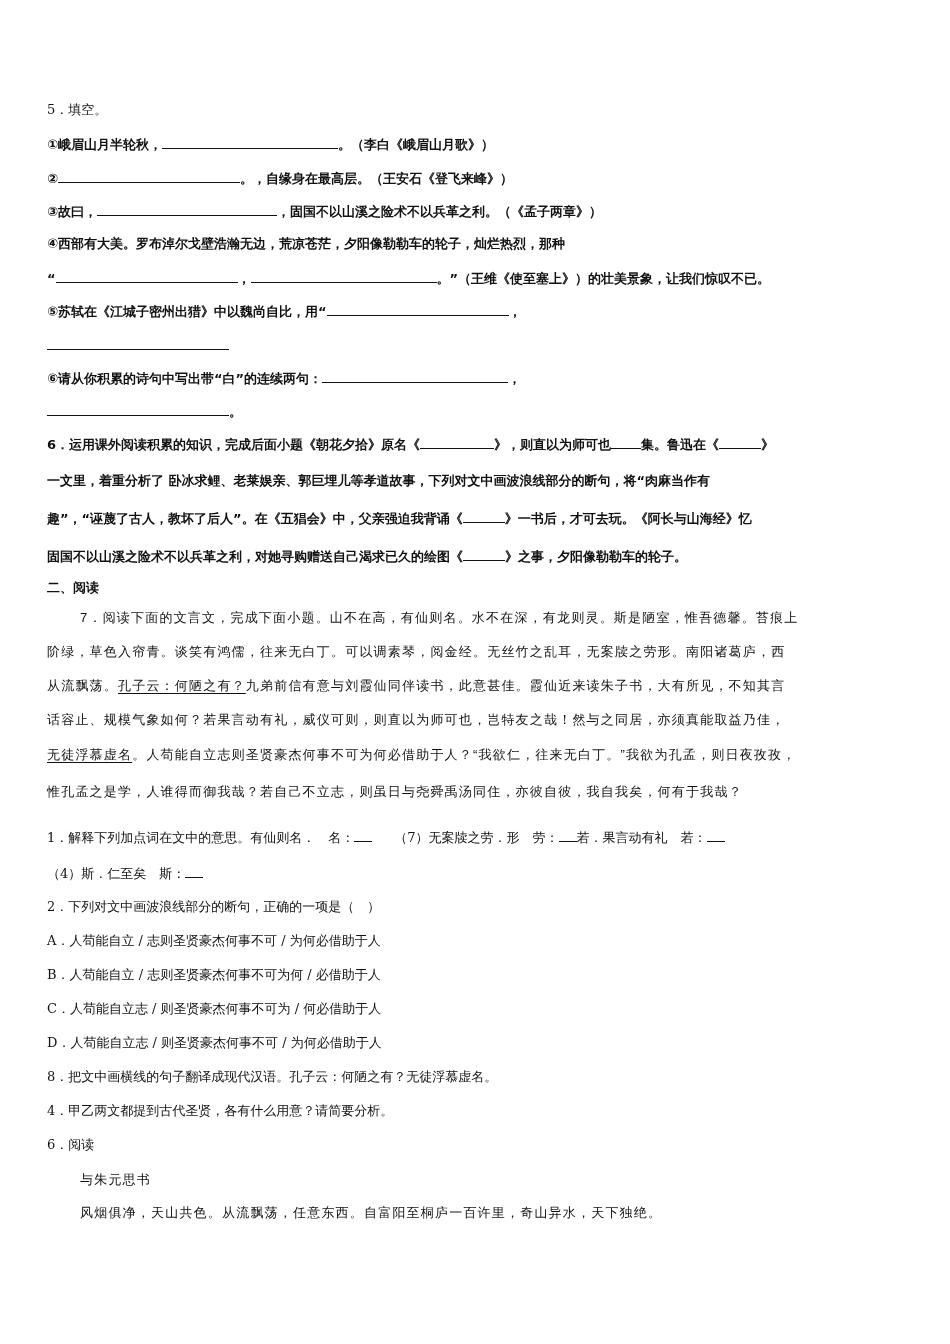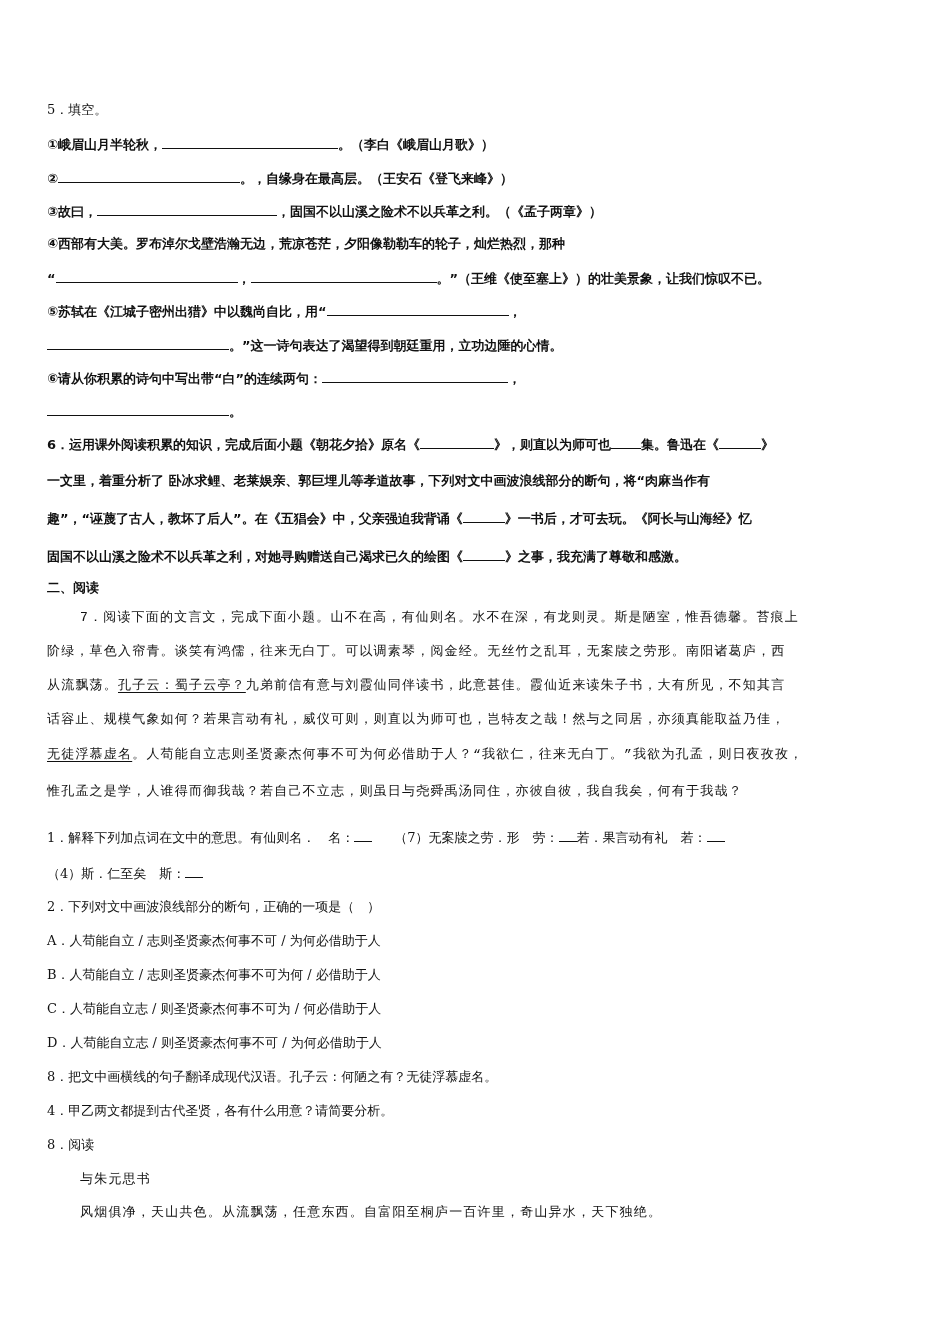--- a/index.html
+++ b/index.html
@@ -1,21 +1,21 @@
 <!DOCTYPE html>
 <html><head>
 <meta charset="utf-8">
 <style>
   html, body { margin:0; padding:0; background:#ffffff; }
   body { width:950px; height:1344px; position:relative; overflow:hidden;
          font-family:"DejaVu Sans", "Liberation Sans", sans-serif; color:#111; }
   .ln { position:absolute; left:47px; white-space:nowrap; font-size:13px; line-height:20px; }
   .bold { font-weight:bold; }
   .serif { font-family:"DejaVu Serif", "Liberation Serif", serif; font-weight:normal; }
-  .kai { font-family:Liberation Mono, monospace; font-weight:normal; letter-spacing:1.2px; }
+  .kai { font-family:Liberation Sans, sans-serif; font-weight:normal; letter-spacing:1.2px; }
   .u { text-decoration:underline; text-underline-offset:3px; }
   .blank { display:inline-block; border-bottom:1px solid #111; height:14px; vertical-align:baseline; }
 </style>
 </head>
 <body>
 
 <div class="ln bold" style="top:100px">
   <span class="serif">5．填空。</span>
 </div>
 
@@ -37,48 +37,48 @@
 
 <div class="ln bold" style="top:268px">
   <span>“</span><span class="blank" style="width:182px"></span><span>，</span><span class="blank" style="width:186px"></span><span>。”（王维《使至塞上》）的壮美景象，让我们惊叹不已。</span>
 </div>
 
 <div class="ln bold" style="top:301px">
   <span>⑤苏轼在《江城子密州出猎》中以魏尚自比，用“</span><span class="blank" style="width:182px"></span><span>，</span>
 </div>
 
 <div class="ln bold" style="top:335px">
-  <span class="blank" style="width:182px"></span><span>。”这一诗句表达了渴望得到朝廷重用，立功边陲的心情。</span>
+  <span class="blank" style="width:182px"></span>
 </div>
 
 <div class="ln bold" style="top:368px">
   <span>⑥请从你积累的诗句中写出带“白”的连续两句：</span><span class="blank" style="width:186px"></span><span>，</span>
 </div>
 
 <div class="ln bold" style="top:401px">
   <span class="blank" style="width:182px"></span><span>。</span>
 </div>
 
 <div class="ln bold" style="top:434px">
   <span>6．运用课外阅读积累的知识，完成后面小题《朝花夕拾》原名《</span><span class="blank" style="width:74px"></span><span>》，则直以为师可也</span><span class="blank" style="width:30px"></span><span>集。鲁迅在《</span><span class="blank" style="width:42px"></span><span>》</span>
 </div>
 <div class="ln bold" style="top:471px">一文里，着重分析了 卧冰求鲤、老莱娱亲、郭巨埋儿等孝道故事，下列对文中画波浪线部分的断句，将“肉麻当作有</div>
 <div class="ln bold" style="top:508px">
   <span>趣”，“诬蔑了古人，教坏了后人”。在《五猖会》中，父亲强迫我背诵《</span><span class="blank" style="width:42px"></span><span>》一书后，才可去玩。《阿长与山海经》忆</span>
 </div>
 <div class="ln bold" style="top:546px">
-  <span>固国不以山溪之险术不以兵革之利，对她寻购赠送自己渴求已久的绘图《</span><span class="blank" style="width:42px"></span><span>》之事，我充满了尊敬和感激。</span>
+  <span>固国不以山溪之险术不以兵革之利，对她寻购赠送自己渴求已久的绘图《</span><span class="blank" style="width:42px"></span><span>》之事，夕阳像勒勒车的轮子。</span>
 </div>
 
 <div class="ln bold" style="top:578px">二、阅读</div>
 
 <div class="ln kai" style="top:608px; left:80px">7．阅读下面的文言文，完成下面小题。山不在高，有仙则名。水不在深，有龙则灵。斯是陋室，惟吾德馨。苔痕上</div>
 <div class="ln kai" style="top:642px">阶绿，草色入帘青。谈笑有鸿儒，往来无白丁。可以调素琴，阅金经。无丝竹之乱耳，无案牍之劳形。南阳诸葛庐，西</div>
 <div class="ln kai" style="top:676px">
-  <span>从流飘荡。</span><span class="u">孔子云：蜀子云亭？</span><span>九弟前信有意与刘霞仙同伴读书，此意甚佳。霞仙近来读朱子书，大有所见，不知其言</span>
+  <span>从流飘荡。</span><span class="u">孔子云：何陋之有？</span><span>九弟前信有意与刘霞仙同伴读书，此意甚佳。霞仙近来读朱子书，大有所见，不知其言</span>
 </div>
 <div class="ln kai" style="top:710px">话容止、规模气象如何？若果言动有礼，威仪可则，则直以为师可也，岂特友之哉！然与之同居，亦须真能取益乃佳，</div>
 <div class="ln kai" style="top:745px">
   <span class="u">无徒浮慕虚名</span><span>。人苟能自立志则圣贤豪杰何事不可为何必借助于人？“我欲仁，往来无白丁。”我欲为孔孟，则日夜孜孜，</span>
 </div>
 <div class="ln kai" style="top:782px">惟孔孟之是学，人谁得而御我哉？若自己不立志，则虽日与尧舜禹汤同住，亦彼自彼，我自我矣，何有于我哉？</div>
 
 <div class="ln serif" style="top:827px">
   <span>1．解释下列加点词在文中的意思。有仙则名．　名：</span><span class="blank" style="width:18px"></span><span style="display:inline-block;width:22px"></span><span>（7）无案牍之劳．形　劳：</span><span class="blank" style="width:18px"></span><span>若．果言动有礼　若：</span><span class="blank" style="width:18px"></span>
 </div>
@@ -86,15 +86,15 @@
   <span>（4）斯．仁至矣　斯：</span><span class="blank" style="width:18px"></span>
 </div>
 <div class="ln serif" style="top:897px">2．下列对文中画波浪线部分的断句，正确的一项是（　）</div>
 <div class="ln serif" style="top:931px">A．人苟能自立 / 志则圣贤豪杰何事不可 / 为何必借助于人</div>
 <div class="ln serif" style="top:965px">B．人苟能自立 / 志则圣贤豪杰何事不可为何 / 必借助于人</div>
 <div class="ln serif" style="top:999px">C．人苟能自立志 / 则圣贤豪杰何事不可为 / 何必借助于人</div>
 <div class="ln serif" style="top:1033px">D．人苟能自立志 / 则圣贤豪杰何事不可 / 为何必借助于人</div>
 <div class="ln serif" style="top:1067px">8．把文中画横线的句子翻译成现代汉语。孔子云：何陋之有？无徒浮慕虚名。</div>
 <div class="ln serif" style="top:1101px">4．甲乙两文都提到古代圣贤，各有什么用意？请简要分析。</div>
 
-<div class="ln serif" style="top:1135px">8．阅读</div>
+<div class="ln serif" style="top:1135px">6．阅读</div>
 <div class="ln kai" style="top:1170px; left:80px">与朱元思书</div>
 <div class="ln kai" style="top:1203px; left:80px">风烟俱净，天山共色。从流飘荡，任意东西。自富阳至桐庐一百许里，奇山异水，天下独绝。</div>
 
 </body></html>

